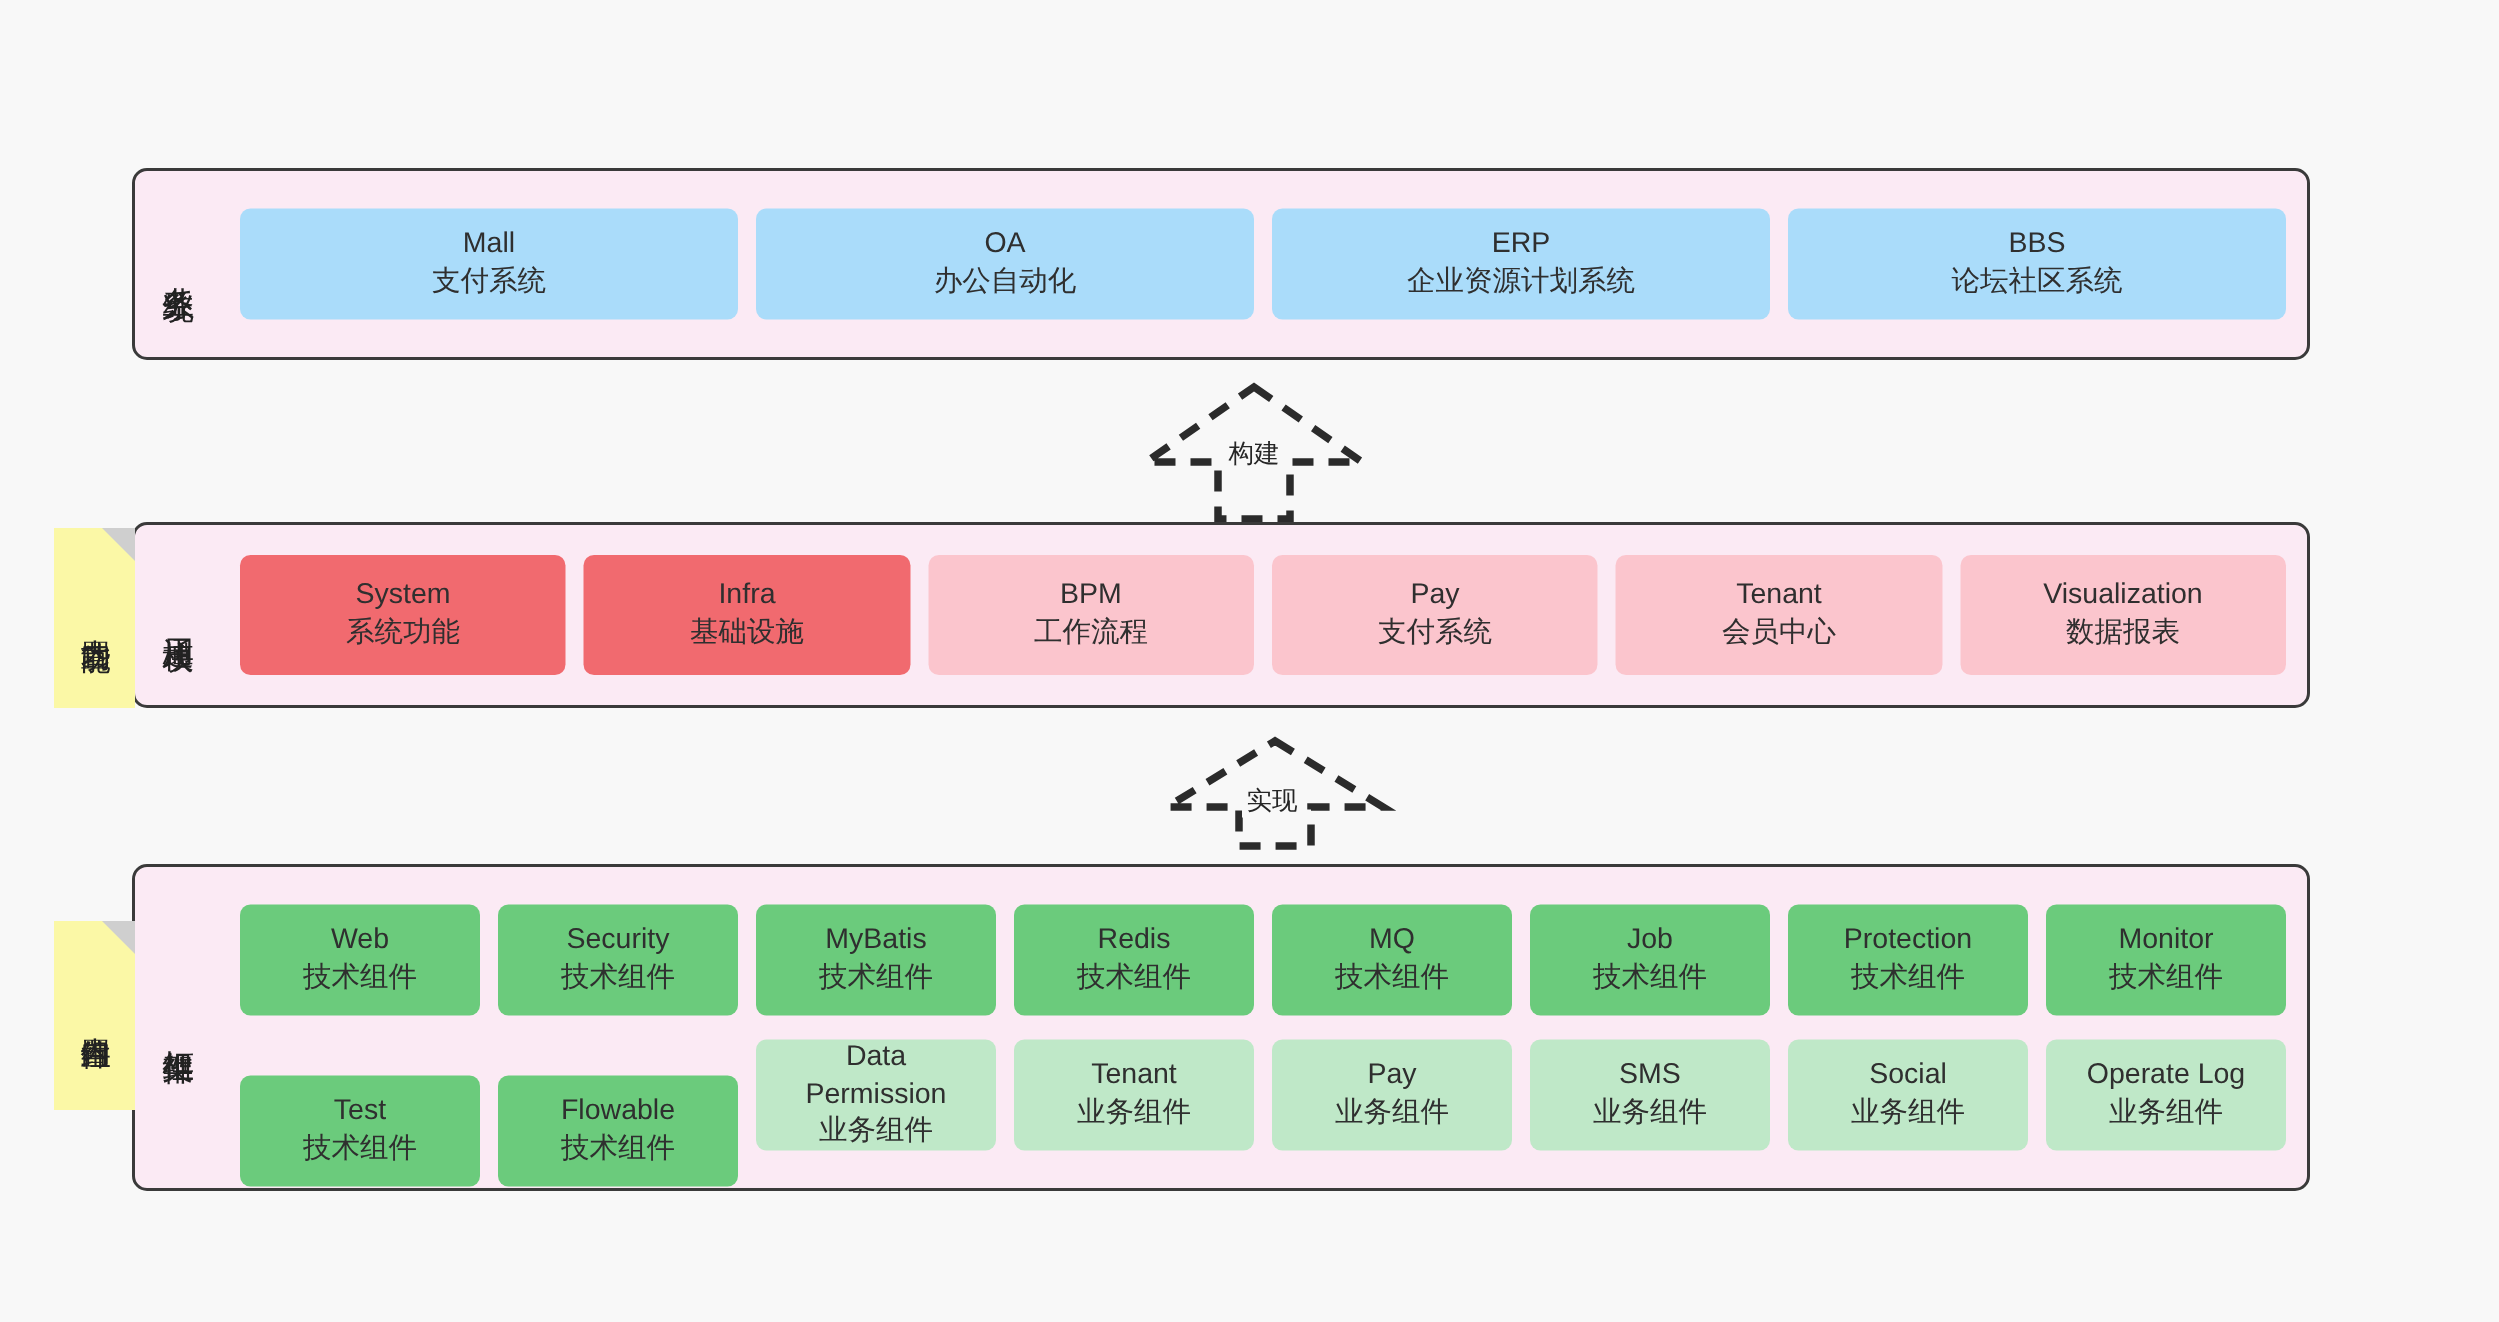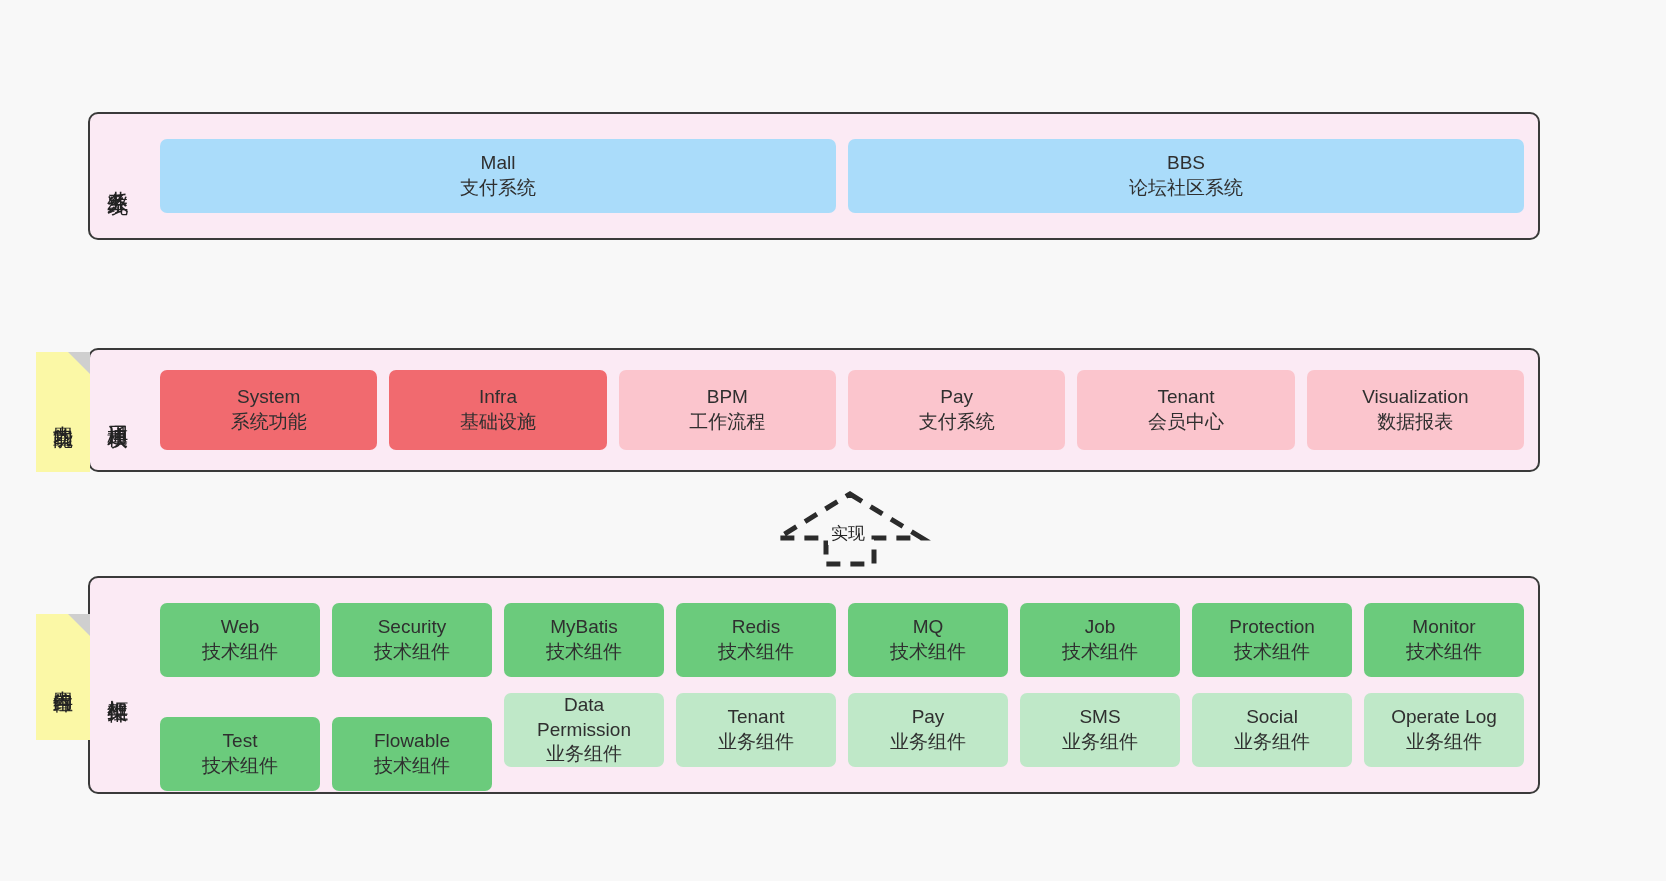--- a/index.html
+++ b/index.html
@@ -129,27 +129,41 @@
 
   <div class="layer" id="layer-business">
     <div class="layer-title">业务系统</div>
     <div class="layer-body">
       <div class="row">
         <div class="cell c-blue">
           <span class="en">Mall</span>
           <span class="cn">支付系统</span>
         </div>
         <div class="cell c-blue">
+          <span class="en">OA</span>
+          <span class="cn">办公自动化</span>
+        </div>
+        <div class="cell c-blue">
+          <span class="en">ERP</span>
+          <span class="cn">企业资源计划系统</span>
+        </div>
+        <div class="cell c-blue">
           <span class="en">BBS</span>
           <span class="cn">论坛社区系统</span>
         </div>
       </div>
     </div>
   </div>
 
+  <div class="arrow" id="arrow-build">
+    <svg width="160" height="96" viewBox="0 0 160 96">
+      <path d="M80 4 L152 54 L104 54 L104 92 L56 92 L56 54 L8 54 Z" fill="none" stroke="#2b2b2b" stroke-width="5" stroke-dasharray="14,10" stroke-linejoin="miter"></path>
+    </svg>
+    <span class="arrow-label">构建</span>
+  </div>
 
   <div class="layer" id="layer-common">
     <div class="layer-title">通用模块</div>
     <div class="layer-body">
       <div class="row">
         <div class="cell c-red">
           <span class="en">System</span>
           <span class="cn">系统功能</span>
         </div>
         <div class="cell c-red">

